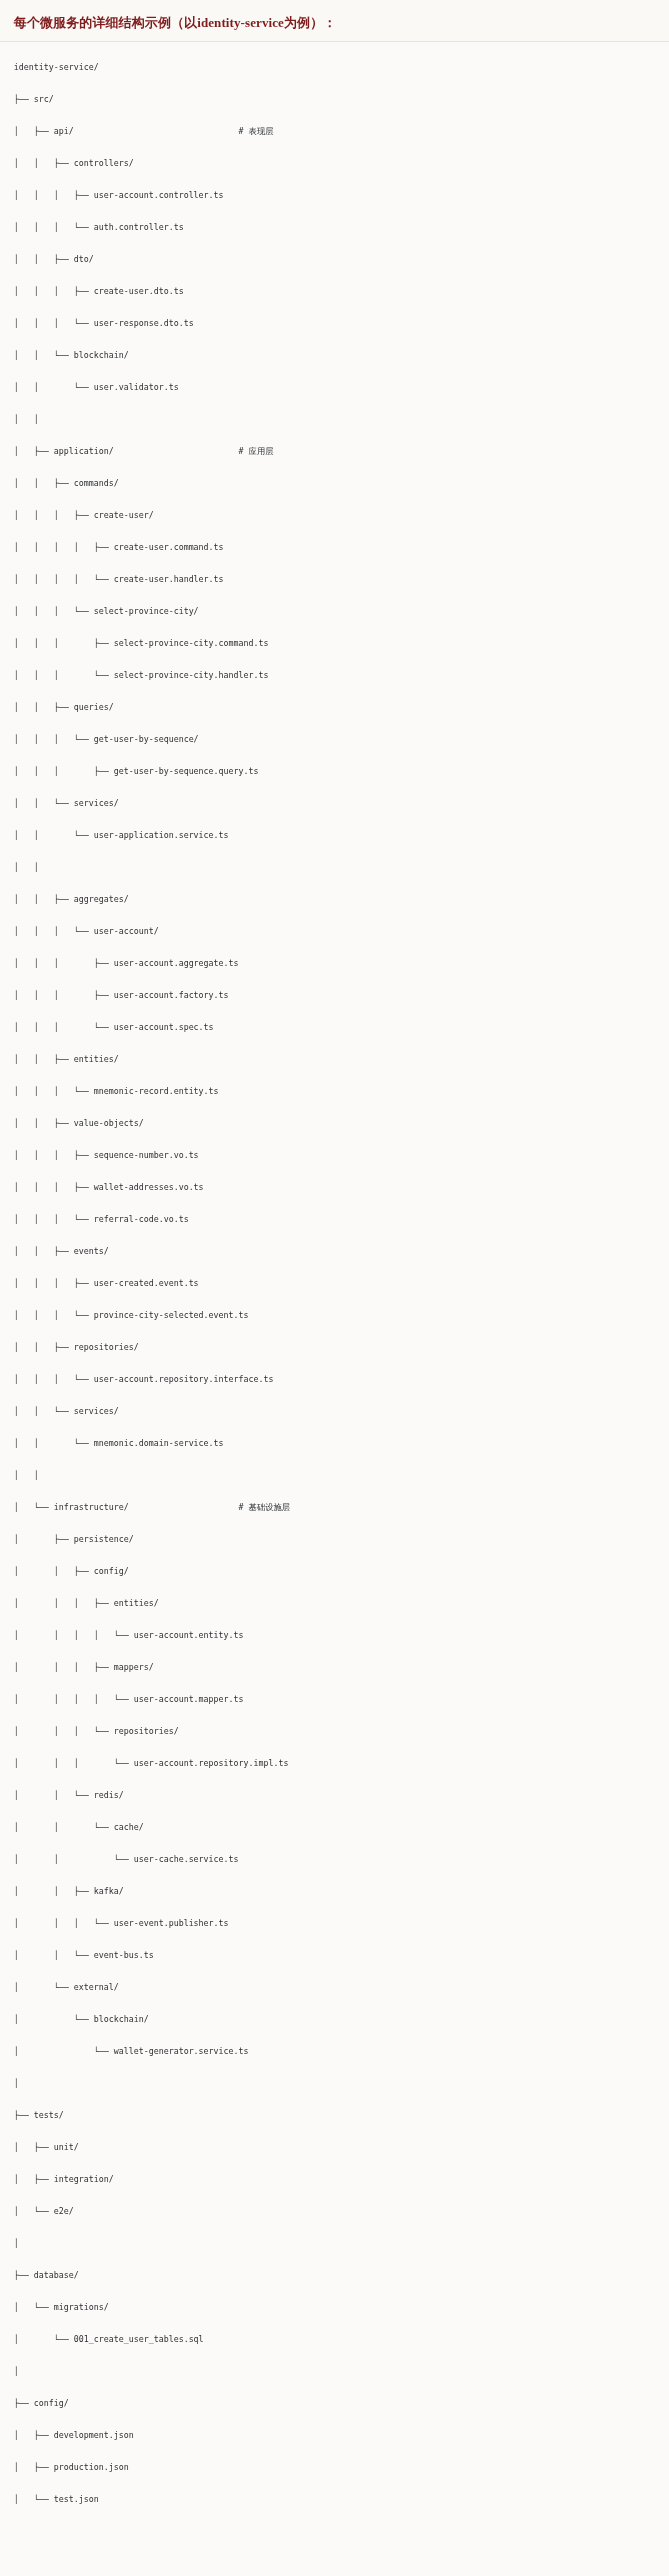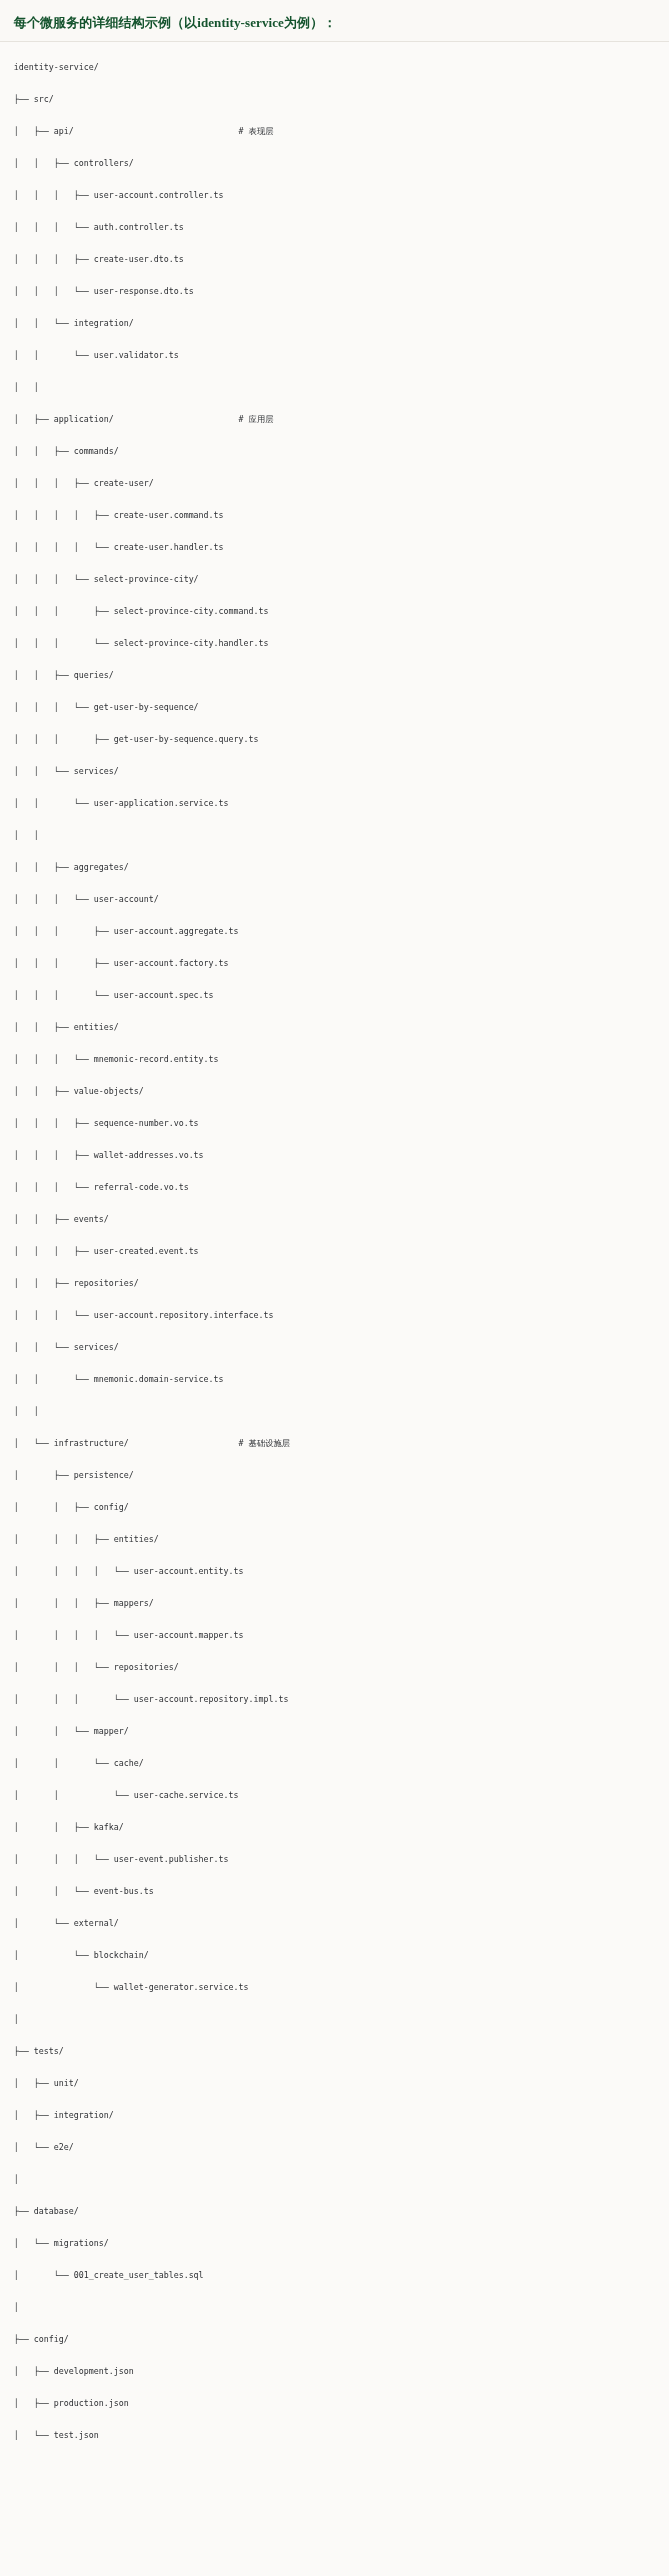--- a/index.html
+++ b/index.html
@@ -23,21 +23,21 @@
   
   .header {
     padding: 13.8px 13.8px 10px 13.8px;
     border-bottom: 0.6px solid #e6e3dd;
     background: #faf9f6;
   }
   .header-title {
     font-size: 13px;
     font-weight: bold;
     line-height: 1.35;
-    color: #14532d;
+    color: #7f1d1d;
     font-family: "Liberation Serif", "DejaVu Serif", serif;
     letter-spacing: 0.1px;
   }
 
   
   .tree-block {
     padding: 16.3px 13.8px 16.3px 13.8px;
     background: #fbfaf8;
   }
   pre.tree {
@@ -68,23 +68,24 @@
     <div class="header-title">每个微服务的详细结构示例（以identity-service为例）：</div>
   </div>
 
   <div class="tree-block">
     <pre class="tree" id="tree-pre"><span class="tree-line">identity-service/</span>
 <span class="tree-line">├── src/</span>
 <span class="tree-line">│   ├── api/                                 <span class="cmt"># 表现层</span></span>
 <span class="tree-line">│   │   ├── controllers/</span>
 <span class="tree-line">│   │   │   ├── user-account.controller.ts</span>
 <span class="tree-line">│   │   │   └── auth.controller.ts</span>
+<span class="tree-line">│   │   ├── dto/</span>
 <span class="tree-line">│   │   │   ├── create-user.dto.ts</span>
 <span class="tree-line">│   │   │   └── user-response.dto.ts</span>
-<span class="tree-line">│   │   └── integration/</span>
+<span class="tree-line">│   │   └── blockchain/</span>
 <span class="tree-line">│   │       └── user.validator.ts</span>
 <span class="tree-line">│   │</span>
 <span class="tree-line">│   ├── application/                         <span class="cmt"># 应用层</span></span>
 <span class="tree-line">│   │   ├── commands/</span>
 <span class="tree-line">│   │   │   ├── create-user/</span>
 <span class="tree-line">│   │   │   │   ├── create-user.command.ts</span>
 <span class="tree-line">│   │   │   │   └── create-user.handler.ts</span>
 <span class="tree-line">│   │   │   └── select-province-city/</span>
 <span class="tree-line">│   │   │       ├── select-province-city.command.ts</span>
 <span class="tree-line">│   │   │       └── select-province-city.handler.ts</span>
@@ -100,35 +101,36 @@
 <span class="tree-line">│   │   │       ├── user-account.factory.ts</span>
 <span class="tree-line">│   │   │       └── user-account.spec.ts</span>
 <span class="tree-line">│   │   ├── entities/</span>
 <span class="tree-line">│   │   │   └── mnemonic-record.entity.ts</span>
 <span class="tree-line">│   │   ├── value-objects/</span>
 <span class="tree-line">│   │   │   ├── sequence-number.vo.ts</span>
 <span class="tree-line">│   │   │   ├── wallet-addresses.vo.ts</span>
 <span class="tree-line">│   │   │   └── referral-code.vo.ts</span>
 <span class="tree-line">│   │   ├── events/</span>
 <span class="tree-line">│   │   │   ├── user-created.event.ts</span>
+<span class="tree-line">│   │   │   └── province-city-selected.event.ts</span>
 <span class="tree-line">│   │   ├── repositories/</span>
 <span class="tree-line">│   │   │   └── user-account.repository.interface.ts</span>
 <span class="tree-line">│   │   └── services/</span>
 <span class="tree-line">│   │       └── mnemonic.domain-service.ts</span>
 <span class="tree-line">│   │</span>
 <span class="tree-line">│   └── infrastructure/                      <span class="cmt"># 基础设施层</span></span>
 <span class="tree-line">│       ├── persistence/</span>
 <span class="tree-line">│       │   ├── config/</span>
 <span class="tree-line">│       │   │   ├── entities/</span>
 <span class="tree-line">│       │   │   │   └── user-account.entity.ts</span>
 <span class="tree-line">│       │   │   ├── mappers/</span>
 <span class="tree-line">│       │   │   │   └── user-account.mapper.ts</span>
 <span class="tree-line">│       │   │   └── repositories/</span>
 <span class="tree-line">│       │   │       └── user-account.repository.impl.ts</span>
-<span class="tree-line">│       │   └── mapper/</span>
+<span class="tree-line">│       │   └── redis/</span>
 <span class="tree-line">│       │       └── cache/</span>
 <span class="tree-line">│       │           └── user-cache.service.ts</span>
 <span class="tree-line">│       │   ├── kafka/</span>
 <span class="tree-line">│       │   │   └── user-event.publisher.ts</span>
 <span class="tree-line">│       │   └── event-bus.ts</span>
 <span class="tree-line">│       └── external/</span>
 <span class="tree-line">│           └── blockchain/</span>
 <span class="tree-line">│               └── wallet-generator.service.ts</span>
 <span class="tree-line">│</span>
 <span class="tree-line">├── tests/</span>

